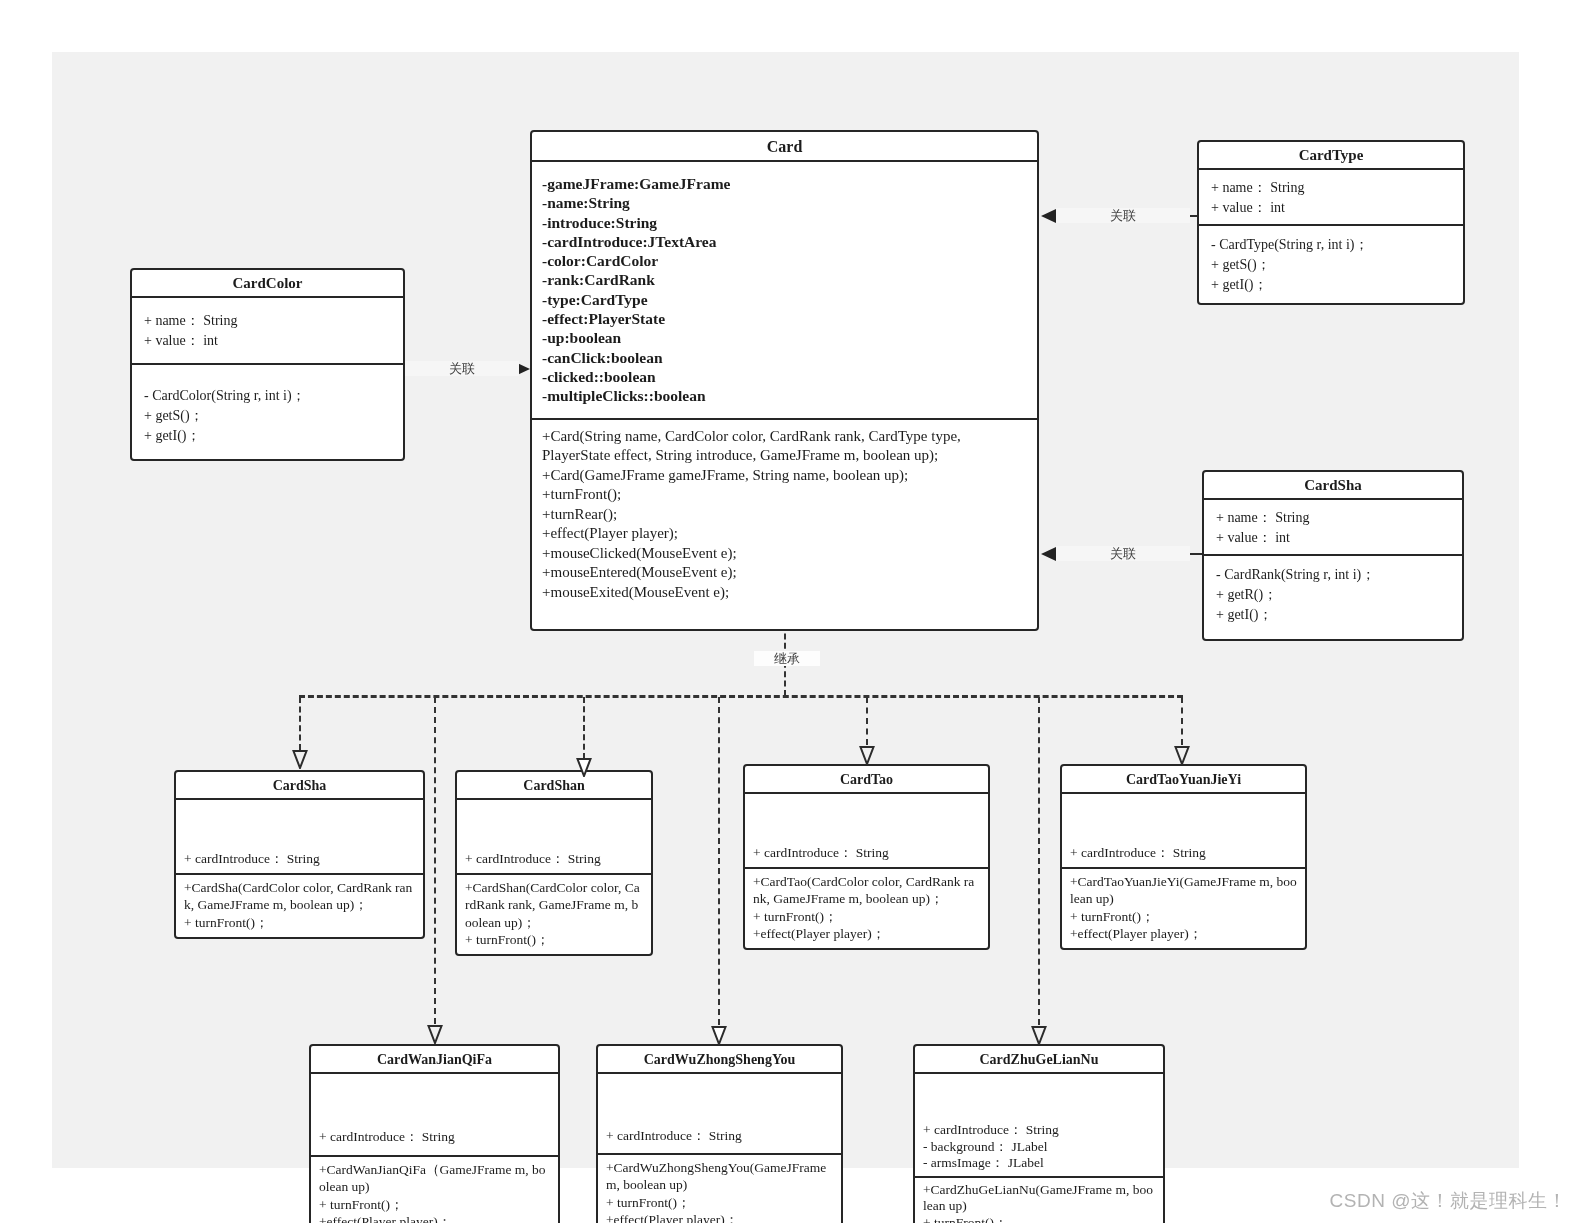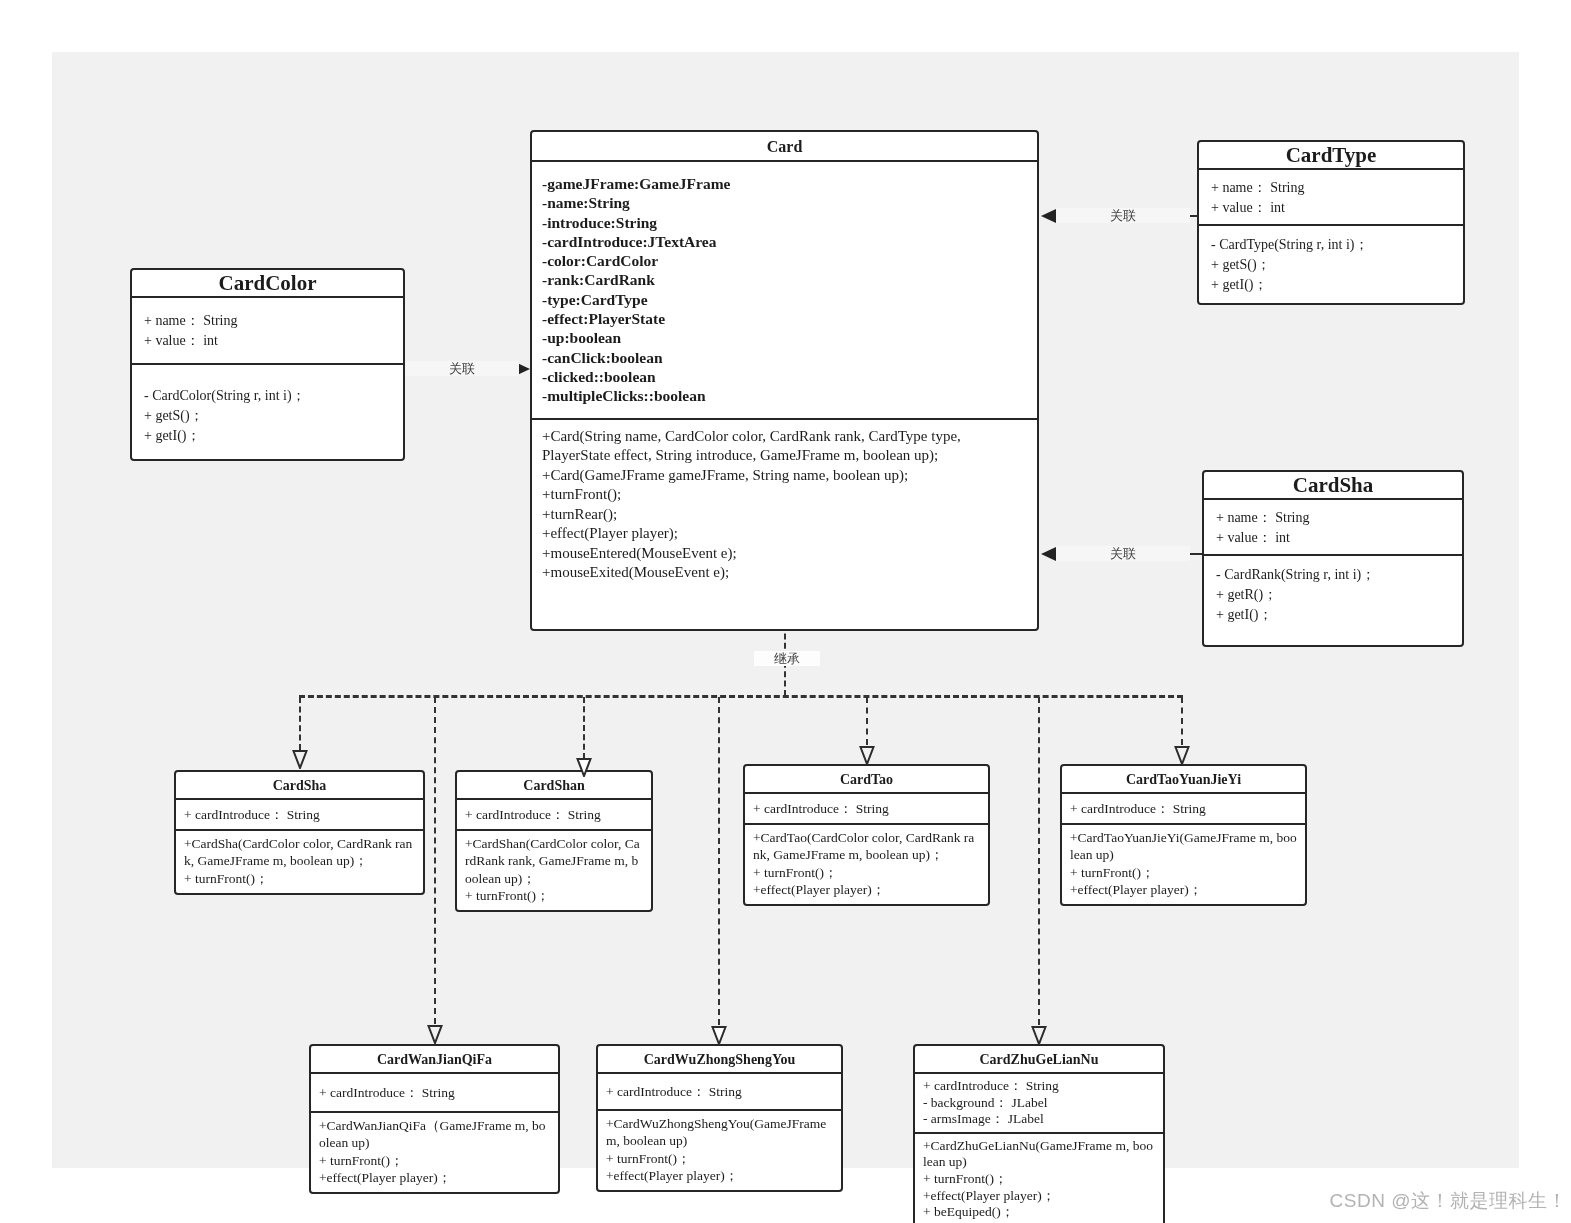--- a/index.html
+++ b/index.html
@@ -15,21 +15,21 @@
   }
   
   .cls {
     position:absolute; background:#ffffff;
     border:2px solid #262626; border-radius:4px;
     box-sizing:border-box;
   }
   .cls-title {
     text-align:center; font-weight:bold;
     border-bottom:2px solid #262626;
-    padding:5px 4px 4px; font-size:21px; line-height:17px;
+    padding:5px 4px 4px; font-size:15px; line-height:17px;
   }
   .cls-attrs { border-bottom:2px solid #262626; padding:6px 9px; }
   .cls-methods { padding:6px 9px; }
   .row { white-space:pre-wrap; }
 
   
   #c-card { left:478px; top:78px; width:509px; }
   #c-card .cls-title { font-size:16px; padding:6px 4px 5px; }
   #c-card .cls-attrs { font-weight:bold; font-size:15.5px; line-height:19.3px; padding:12px 10px; min-height:231px; }
   #c-card .cls-methods { font-size:15px; line-height:19.5px; padding:7px 10px; min-height:195px; }
@@ -37,26 +37,26 @@
   
   .side { font-size:14px; line-height:20px; }
   #c-cardcolor { left:78px;  top:216px; width:275px; }
   #c-cardcolor .cls-attrs   { padding:13px 12px 12px; }
   #c-cardcolor .cls-methods { padding:21px 12px 13px; }
   #c-cardtype  { left:1145px; top:88px; width:268px; }
   #c-cardtype .cls-attrs    { padding:8px 12px 6px; }
   #c-cardtype .cls-methods  { padding:9px 12px 8px;border-radius:17px; }
   #c-cardrank  { left:1150px; top:418px; width:262px; }
   #c-cardrank .cls-attrs    { padding:8px 12px 6px; }
-  #c-cardrank .cls-methods  { padding:9px 12px 20px; }
+  #c-cardrank .cls-methods  { padding:9px 12px 14px; }
 
   
   .small { font-size:13.5px; line-height:17.2px; }
   .small .cls-title { font-size:14px; }
-  .small .cls-attrs { padding:6px 8px; }
+  .small .cls-attrs { padding:6px 8px;margin-top:44px; }
   .small .cls-methods { padding:4px 8px 6px; word-break:break-all; }
   #c-cardsha  { left:122px; top:718px; width:251px; }
   #c-cardshan { left:403px; top:718px; width:198px; }
   #c-cardtao  { left:691px; top:712px; width:247px; }
   #c-cardtyjy { left:1008px; top:712px; width:247px; }
   #c-cardwjqf { left:257px; top:992px; width:251px; }
   #c-cardwjqf .cls-attrs { padding:10px 8px; }
   #c-cardwzsy { left:544px; top:992px; width:247px; }
   #c-cardwzsy .cls-attrs { padding:9px 8px; }
   #c-cardzgln { left:861px; top:992px; width:252px; line-height:16.6px; }
@@ -148,20 +148,21 @@
         <div class="row">-canClick:boolean</div>
         <div class="row">-clicked::boolean</div>
         <div class="row">-multipleClicks::boolean</div>
       </div>
     <div class="cls-methods">
         <div class="row">+Card(String name, CardColor color, CardRank rank, CardType type, PlayerState effect, String introduce, GameJFrame m, boolean up);</div>
         <div class="row">+Card(GameJFrame gameJFrame, String name, boolean up);</div>
         <div class="row">+turnFront();</div>
         <div class="row">+turnRear();</div>
         <div class="row">+effect(Player player);</div>
+        <div class="row">+mouseClicked(MouseEvent e);</div>
         <div class="row">+mouseEntered(MouseEvent e);</div>
         <div class="row">+mouseExited(MouseEvent e);</div>
       </div>
   </div>
 
   <div class="cls side" id="c-cardcolor">
     <div class="cls-title">CardColor</div>
     <div class="cls-attrs">
         <div class="row">+ name： String</div>
         <div class="row">+ value： int</div>

